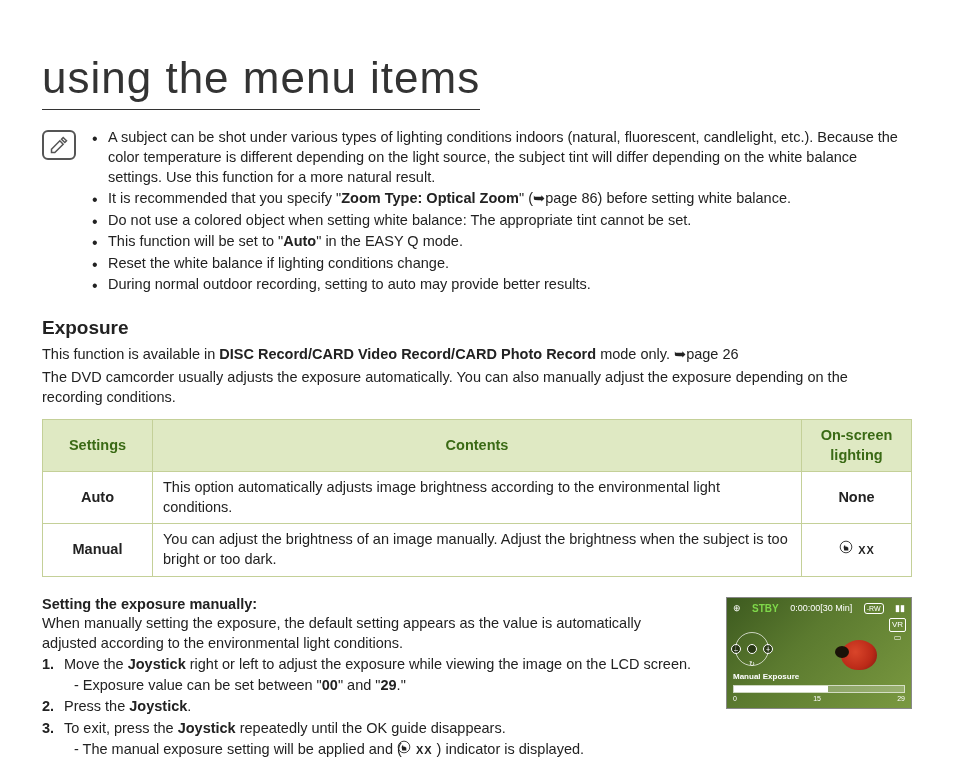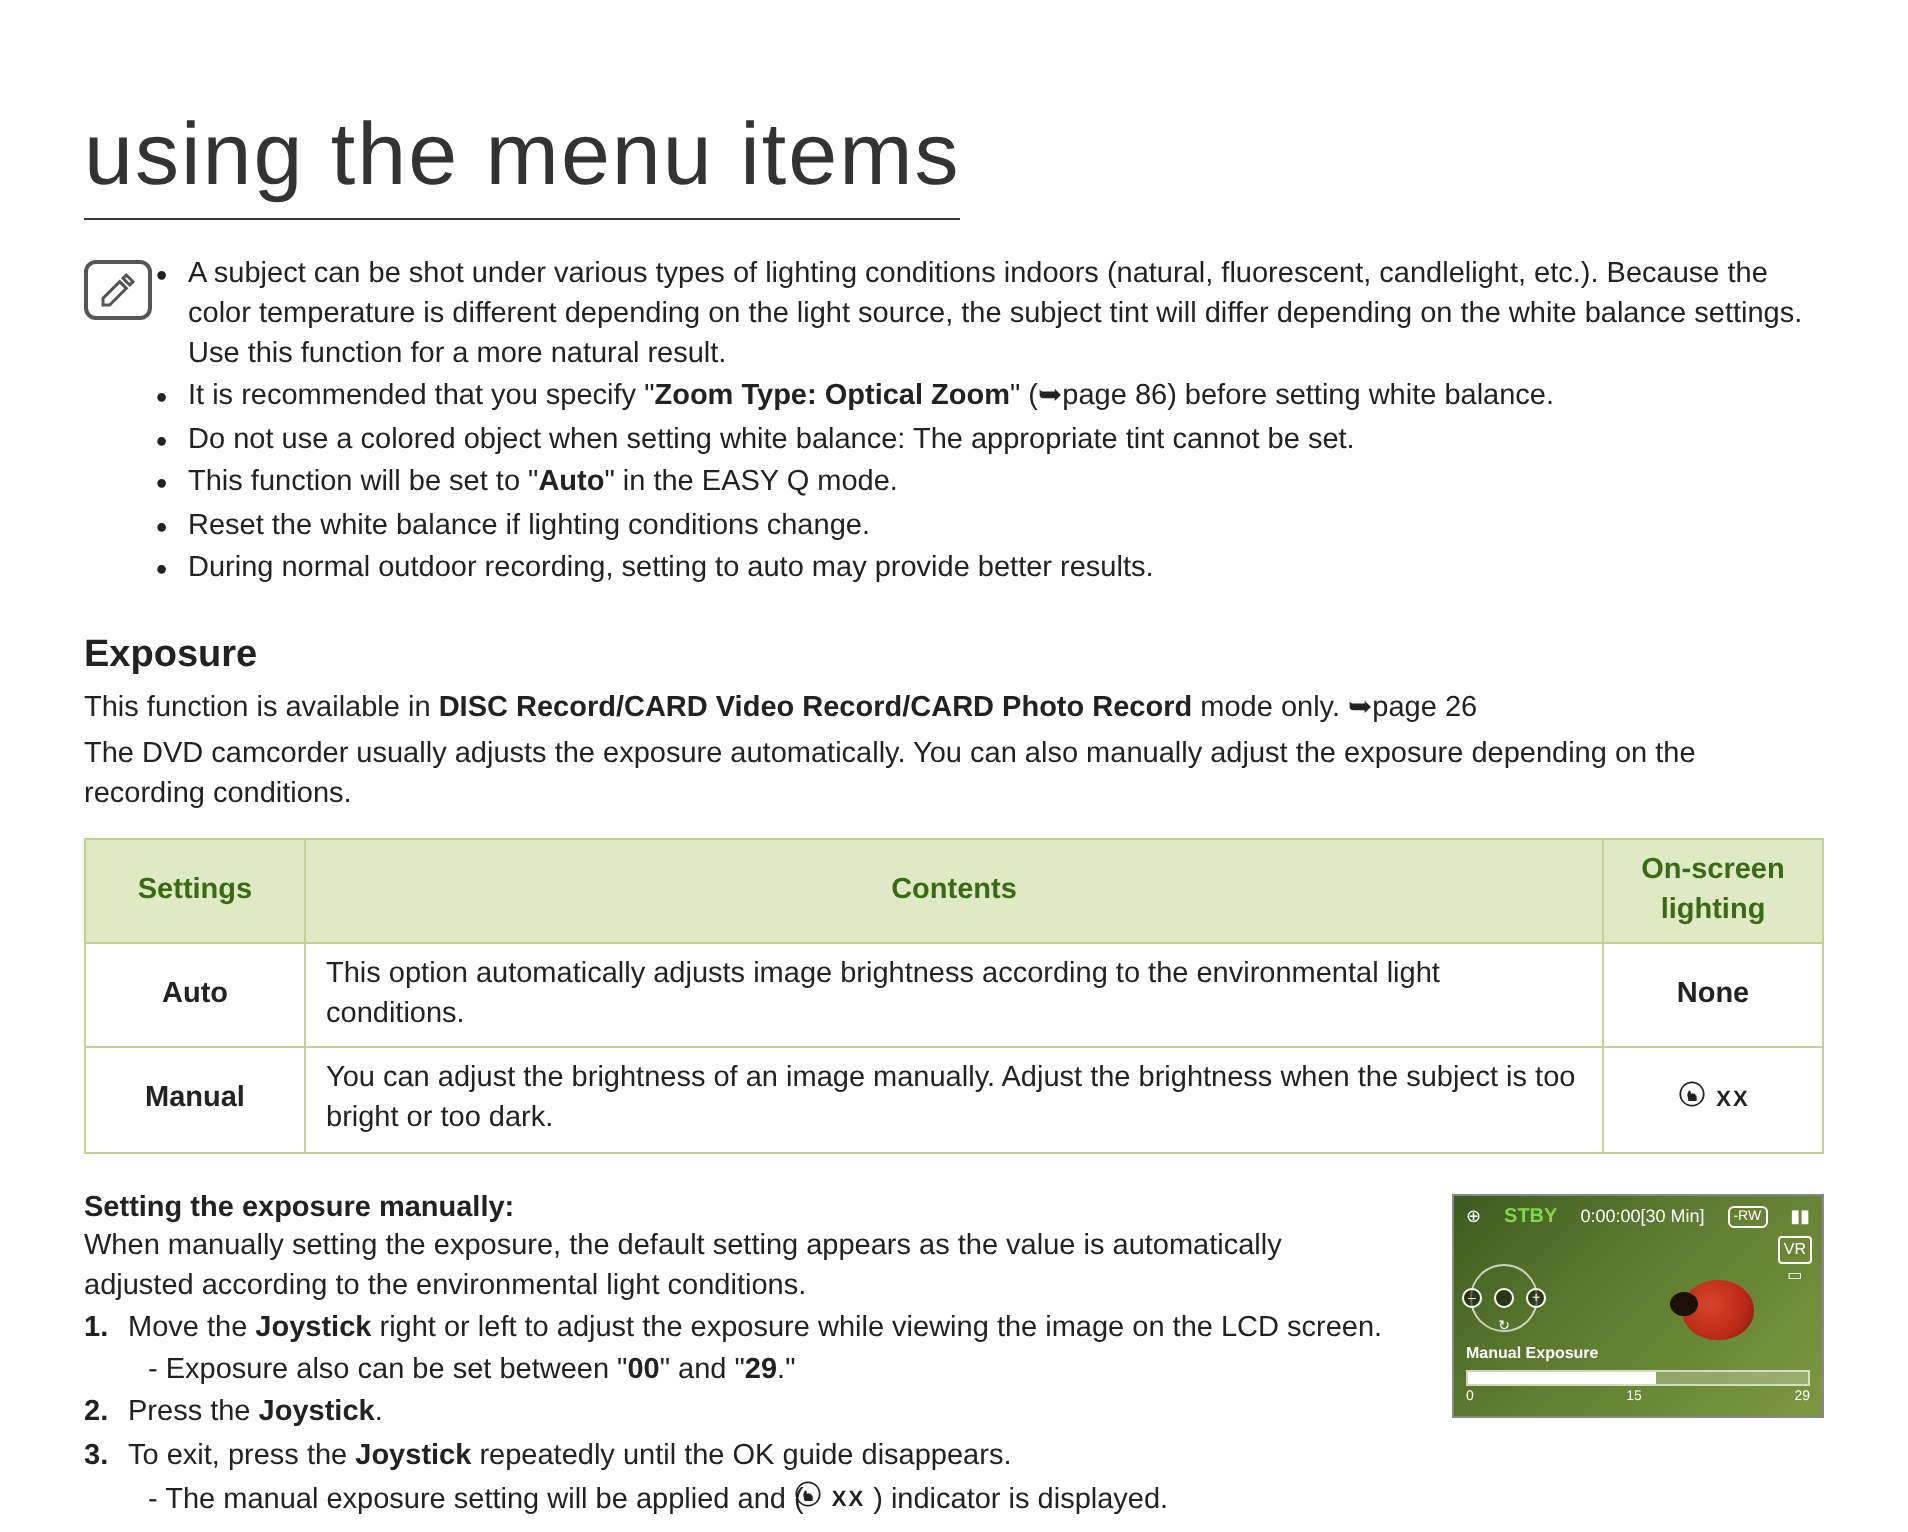--- a/index.html
+++ b/index.html
@@ -17,21 +17,21 @@
     font-size: 44px;
     font-weight: 300;
     letter-spacing: 1px;
     color: #333;
     border-bottom: 1.5px solid #333;
     display: inline-block;
     padding-bottom: 2px;
     margin-bottom: 18px;
     font-family: "Helvetica Neue", Arial, sans-serif;
   }
-  .note-row { display: flex; }
+  .note-row { display: flex; gap: 14px; }
   .note-icon {
     width: 34px; height: 30px; flex: 0 0 34px;
     border: 2px solid #555; border-radius: 6px;
     display: flex; align-items: center; justify-content: center;
     margin-top: 2px;
   }
   .note-icon svg { width: 22px; height: 20px; }
   ul.bullets { list-style: none; padding-left: 0; }
   ul.bullets > li { position: relative; padding-left: 18px; margin-bottom: 2px; }
   ul.bullets > li::before {
@@ -148,21 +148,21 @@
             </svg></span> <span class="xx">XX</span></td>
       </tr>
     </tbody>
 </table>
 
 <div class="flex-row">
   <div class="text-col">
     <p class="sub-heading">Setting the exposure manually:</p>
     <p>When manually setting the exposure, the default setting appears as the value is automatically adjusted according to the environmental light conditions.</p>
     <ol class="steps" id="steps">
-        <li><span>Move the </span><span class="bold">Joystick</span><span> right or left to adjust the exposure while viewing the image on the LCD screen.</span><div class="sub-dash"><span>Exposure also can be set between "</span><span class="bold">00</span><span>" and "</span><span class="bold">29</span><span>."</span></div></li>
+        <li><span>Move the </span><span class="bold">Joystick</span><span> right or left to adjust the exposure while viewing the image on the LCD screen.</span><div class="sub-dash"><span>Exposure value can be set between "</span><span class="bold">00</span><span>" and "</span><span class="bold">29</span><span>."</span></div></li>
         <li><span>Press the </span><span class="bold">Joystick</span><span>.</span></li>
         <li><span>To exit, press the </span><span class="bold">Joystick</span><span> repeatedly until the OK guide disappears.</span><div class="sub-dash"><span>The manual exposure setting will be applied and </span>( <span class="hand-icon"><svg width="16" height="14" viewBox="0 0 24 24">
                 <circle cx="12" cy="12" r="10" fill="none" stroke="#222" stroke-width="1.5"></circle>
                 <path d="M8 13c0-2 1-4 2-4s1 2 1 3c1-1 2-1 2 0 1-1 2 0 2 1 1 0 1 1 1 2v3H9l-1-5z" fill="#222"></path>
               </svg></span> <span class="xx">XX</span> )<span> indicator is displayed.</span></div></li>
       </ol>
   </div>
   <div class="lcd">
     <div class="top">
       <span>⊕</span>

